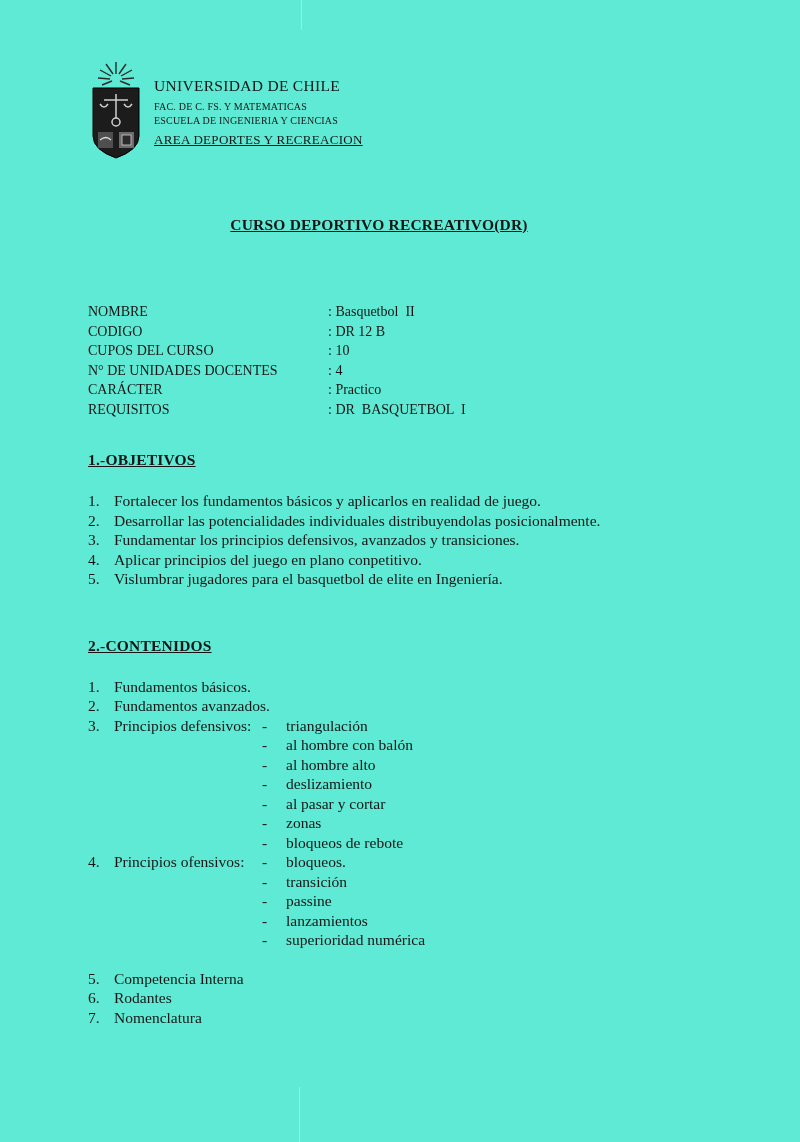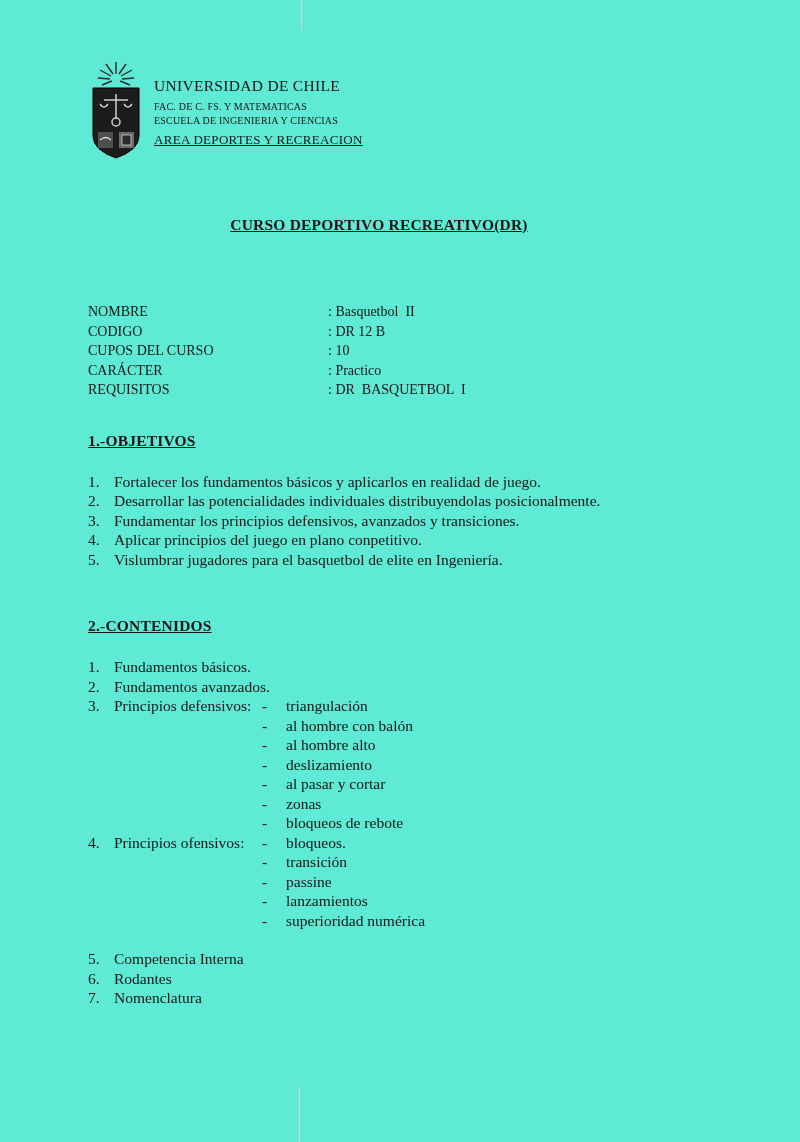--- a/index.html
+++ b/index.html
@@ -124,20 +124,24 @@
       </div>
       <div class="info-row">
         <span class="info-label">CODIGO</span>
         <span class="info-value">: DR 12 B</span>
       </div>
       <div class="info-row">
         <span class="info-label">CUPOS DEL CURSO</span>
         <span class="info-value">: 10</span>
       </div>
       <div class="info-row">
+        <span class="info-label">N° DE UNIDADES DOCENTES</span>
+        <span class="info-value">: 4</span>
+      </div>
+      <div class="info-row">
         <span class="info-label">CARÁCTER</span>
         <span class="info-value">: Practico</span>
       </div>
       <div class="info-row">
         <span class="info-label">REQUISITOS</span>
         <span class="info-value">: DR  BASQUETBOL  I</span>
       </div>
     </div>
 
     <div class="sec-objetivos">

